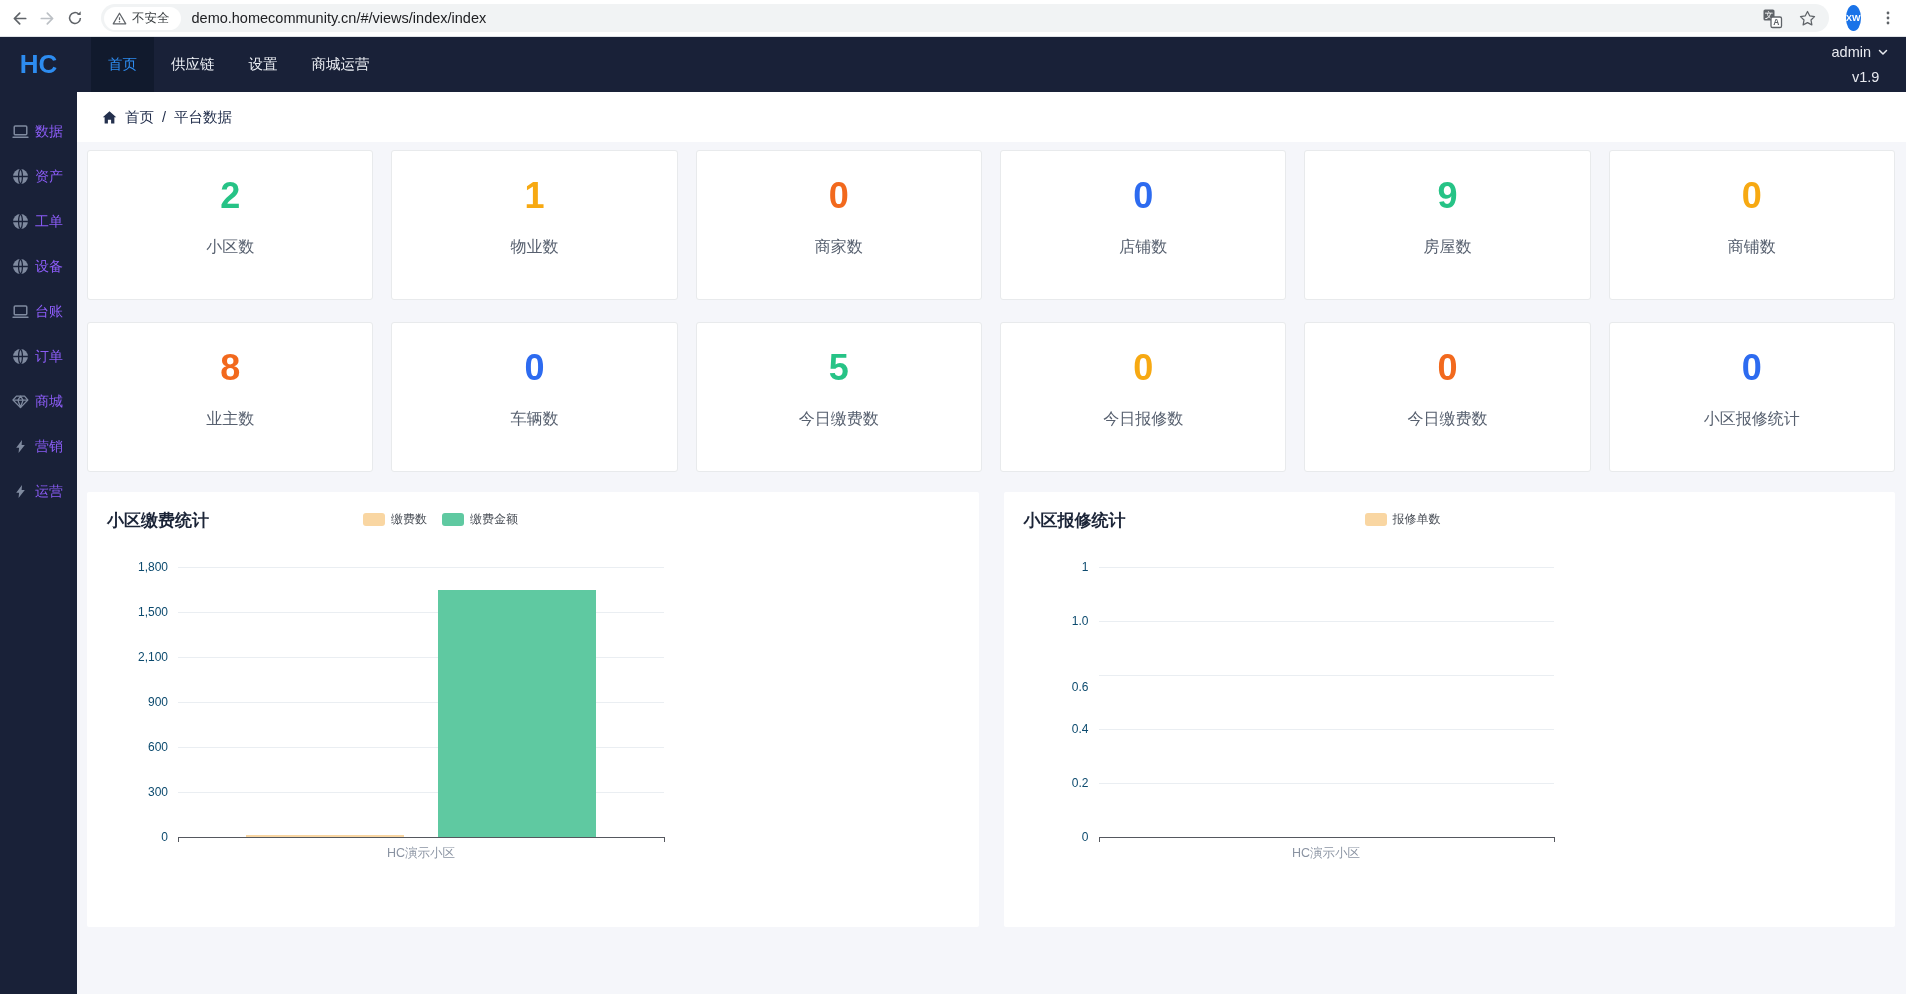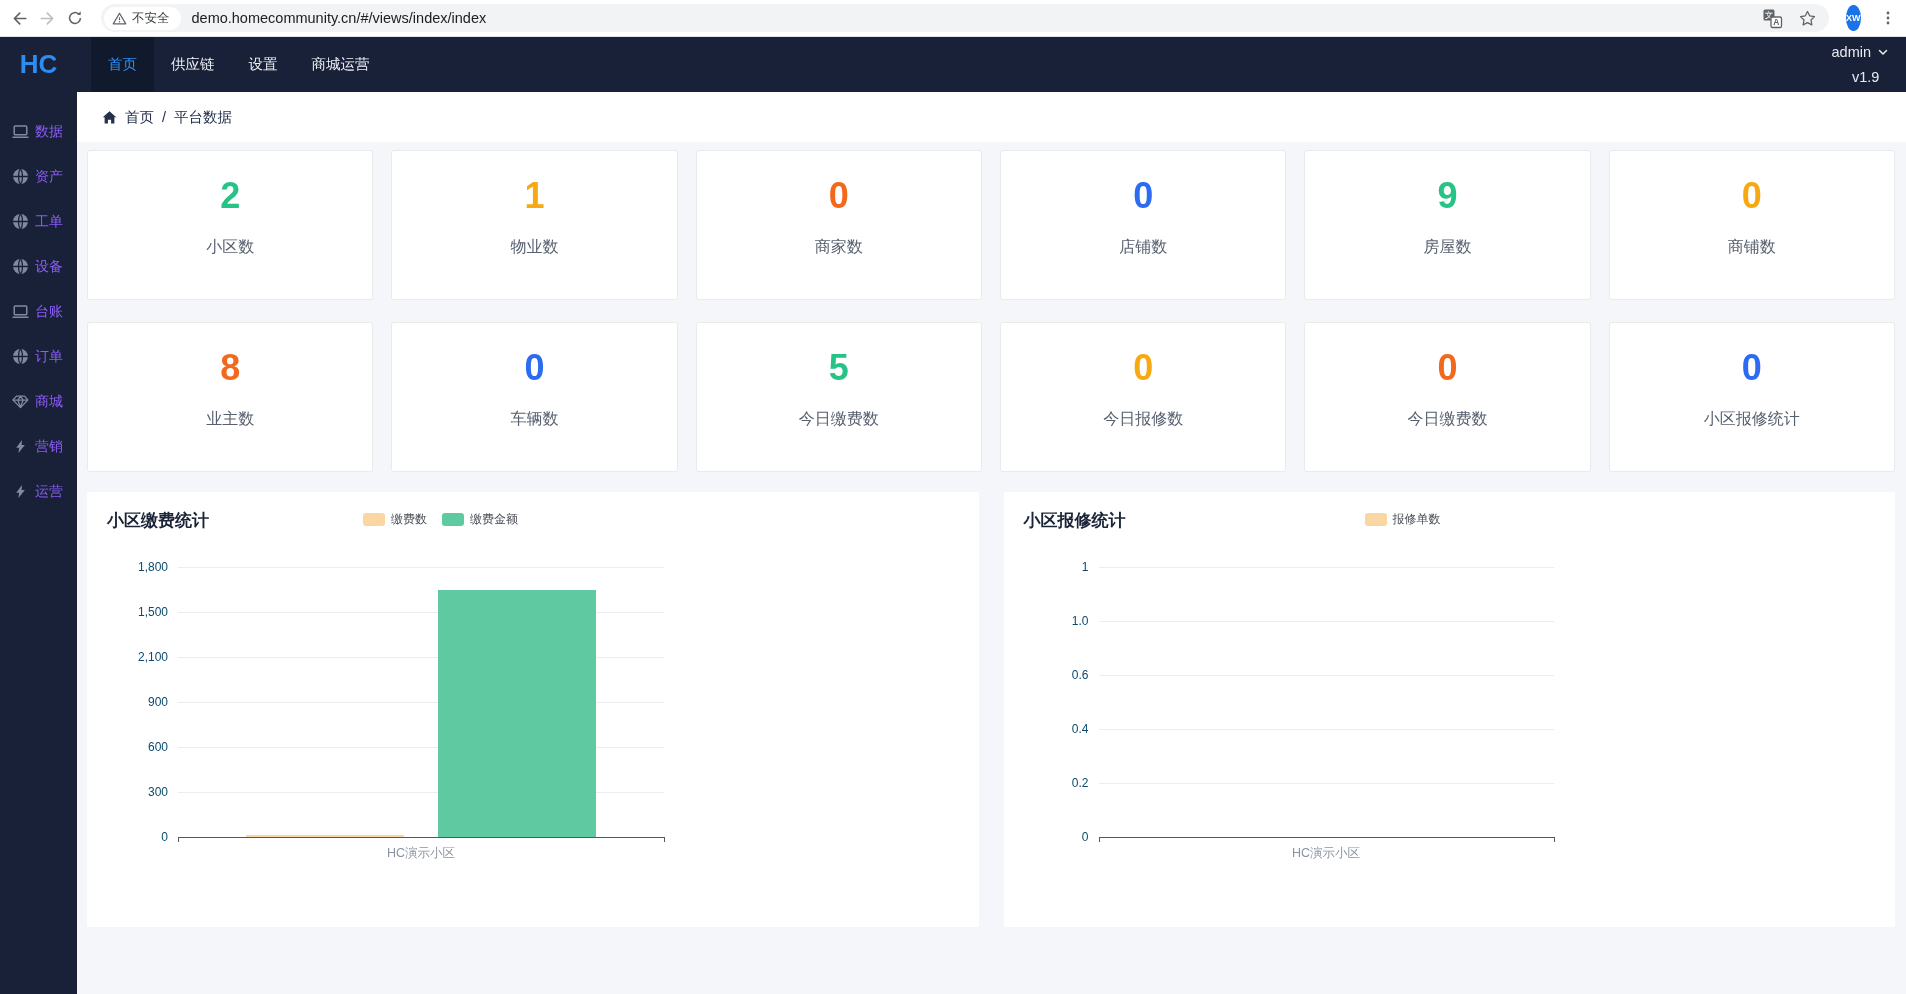--- a/index.html
+++ b/index.html
@@ -341,21 +341,21 @@
               <span class="legend-swatch" style="background: rgb(249, 214, 162);"></span>
               <span>报修单数</span>
             </div>
           </div>
           <div class="ytick" style="left: 85px; top: 345px;">0</div>
           <div class="gridline" style="left: 95px; width: 455px; top: 291px;"></div>
           <div class="ytick" style="left: 85px; top: 291px;">0.2</div>
           <div class="gridline" style="left: 95px; width: 455px; top: 237px;"></div>
           <div class="ytick" style="left: 85px; top: 237px;">0.4</div>
           <div class="gridline" style="left: 95px; width: 455px; top: 183px;"></div>
-          <div class="ytick" style="left: 85px; top: 183px;">0.6</div>
+          <div class="ytick" style="left: 85px; top: 195px;">0.6</div>
           <div class="gridline" style="left: 95px; width: 455px; top: 129px;"></div>
           <div class="ytick" style="left: 85px; top: 129px;">1.0</div>
           <div class="gridline" style="left: 95px; width: 455px; top: 75px;"></div>
           <div class="ytick" style="left: 85px; top: 75px;">1</div>
           <div class="axis-line" style="left: 95px; width: 455px; top: 345px;"></div>
           <div class="axis-tick-end" style="left: 95px; top: 345px;"></div>
           <div class="axis-tick-end" style="left: 550px; top: 345px;"></div>
           <div class="xtick" style="left: 322.5px; top: 353px;">HC演示小区</div>
         </div>
     </div>

